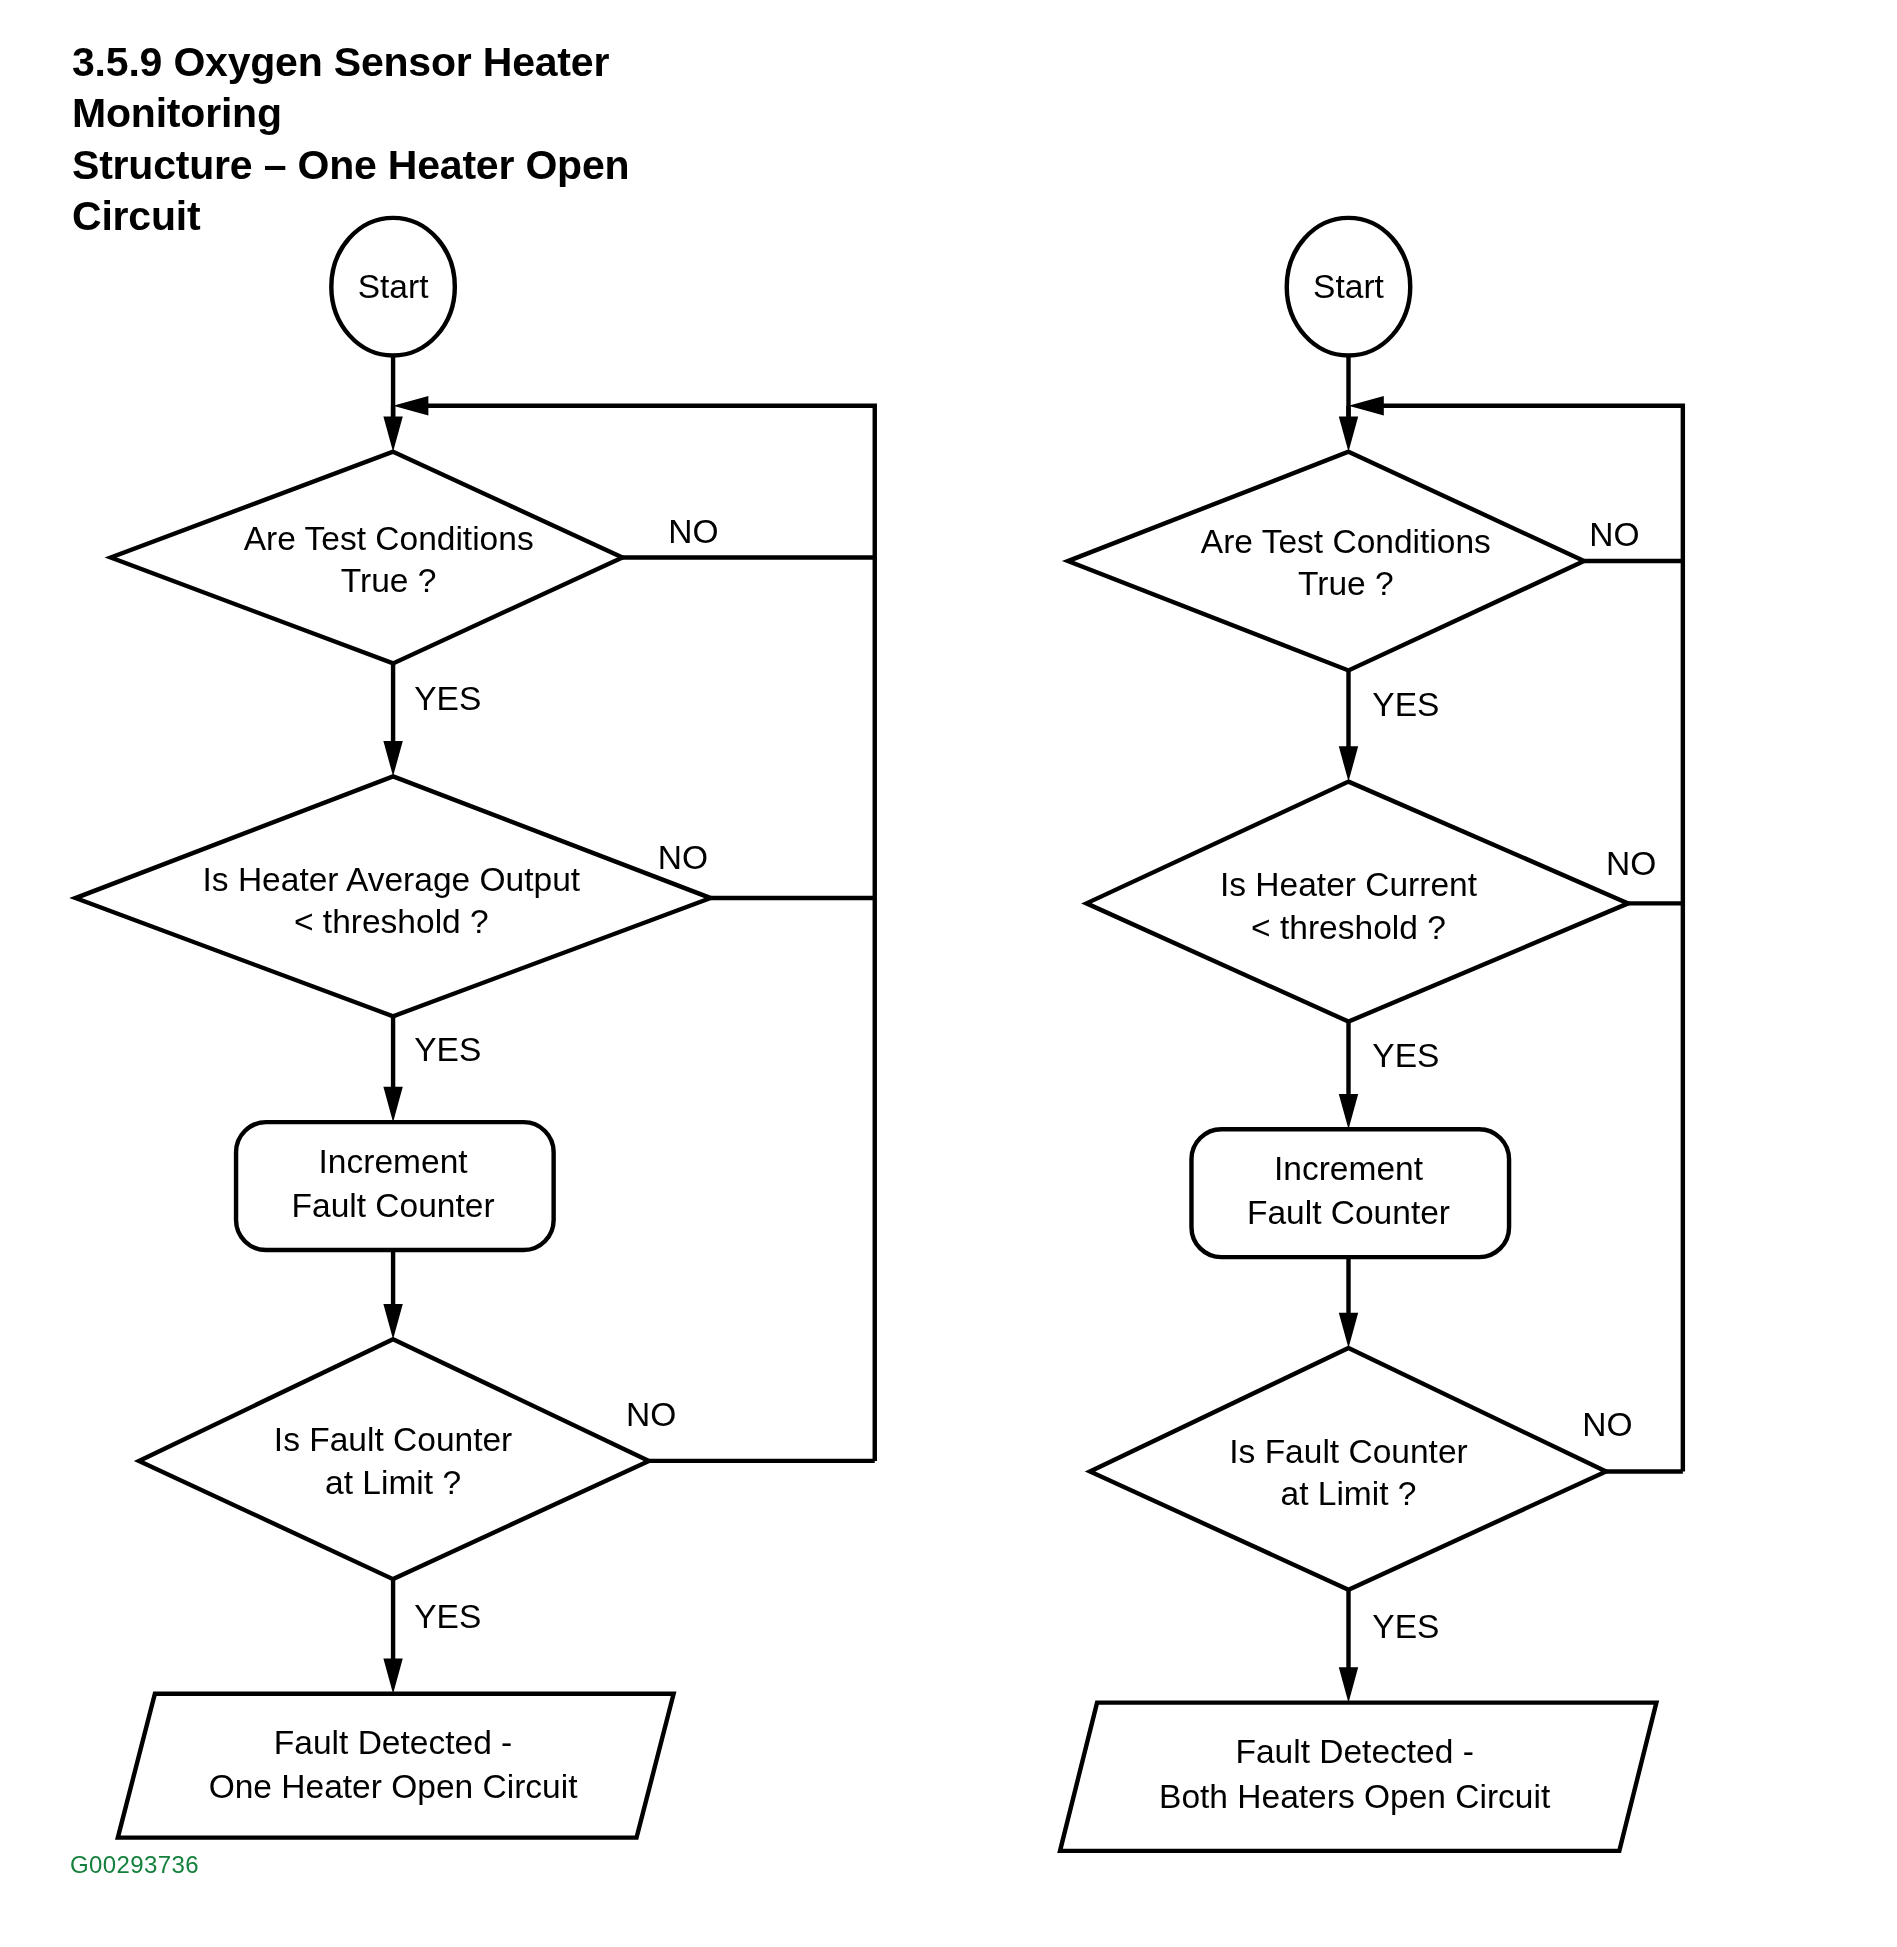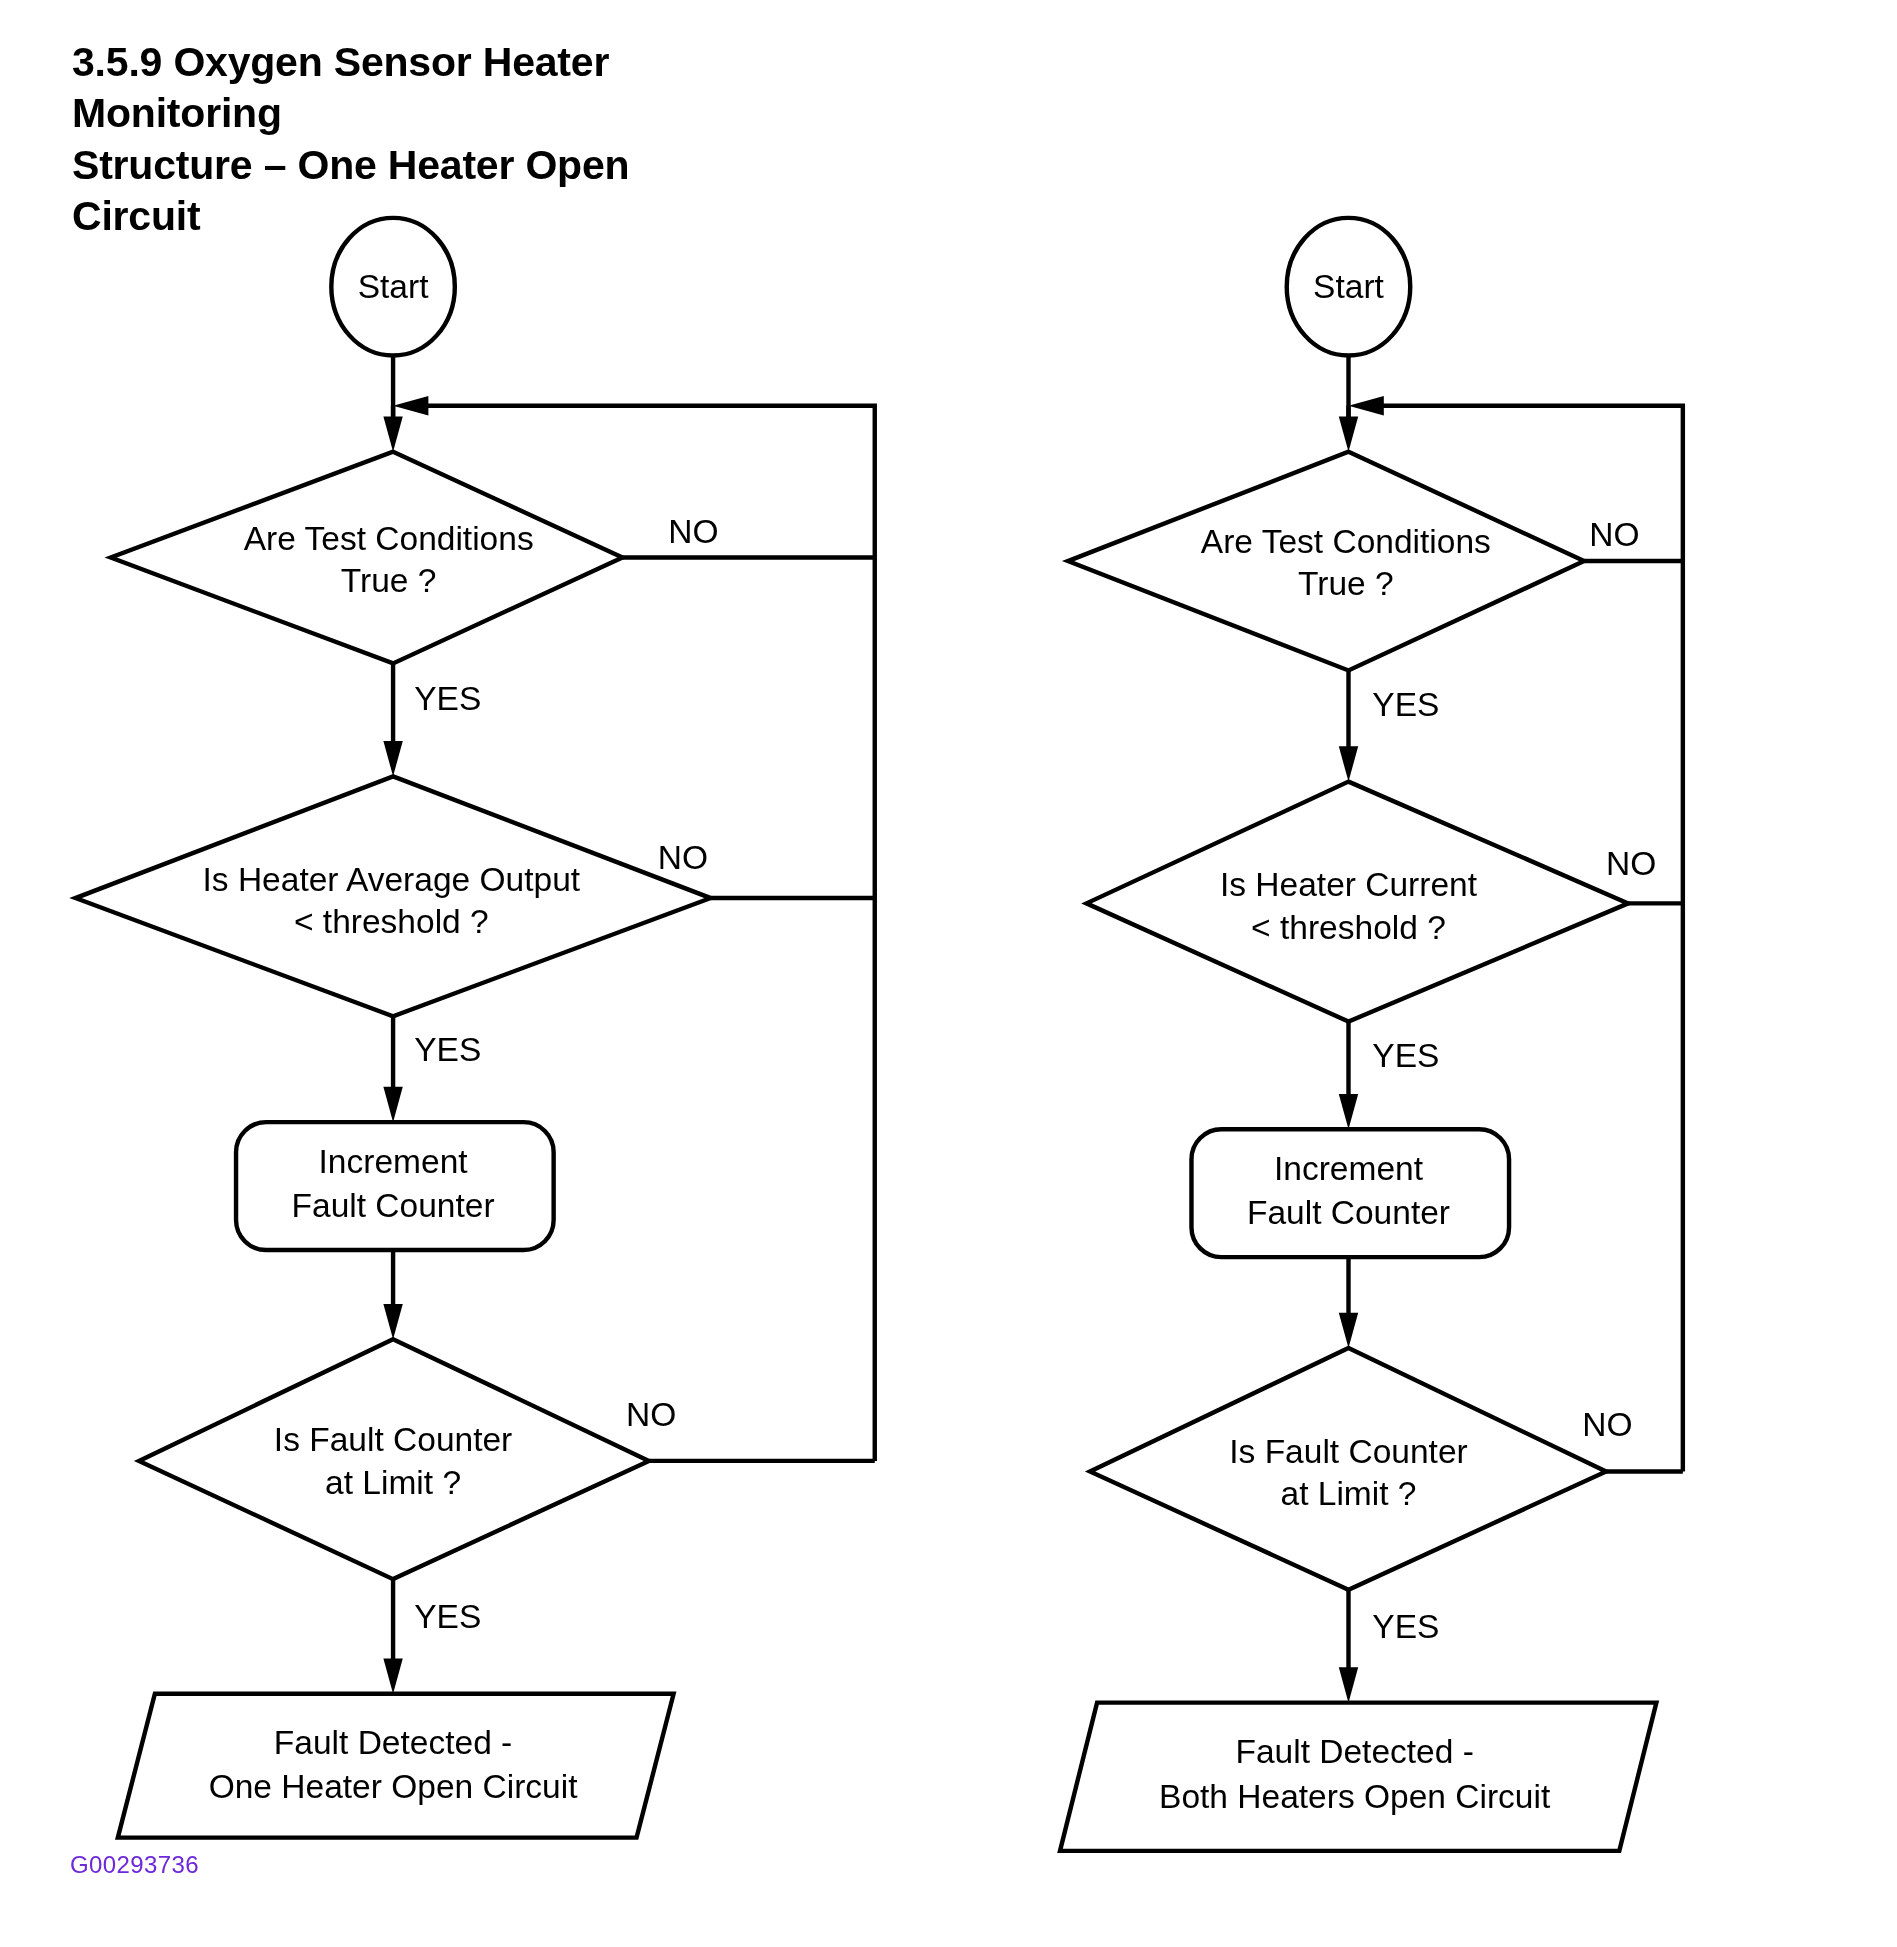--- a/index.html
+++ b/index.html
@@ -33,21 +33,21 @@
   }
   #title-left  { left: 32px;  top: 37px;  width: 670px; }
   #title-right { left: 981px; top: 37px; width: 723px; }
 
   .figure-id {
     position: absolute;
     left: 30px;
     top: 1851px;
     font-size: 24px;
     letter-spacing: 0.4px;
-    color: #6d28d9;
+    color: #15803d;
   }
 
   svg.flow {
     position: absolute;
     left: 0; top: 0;
     width: 1898px;
     height: 1947px;
     pointer-events: none;
   }
   svg.flow text {

